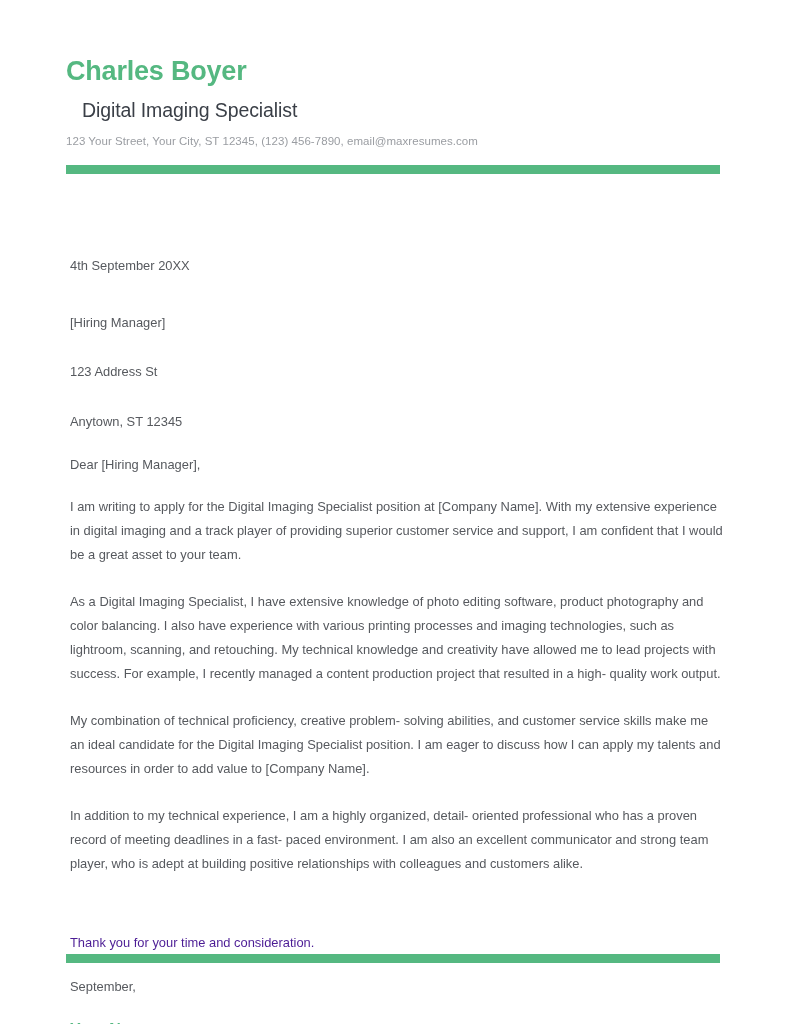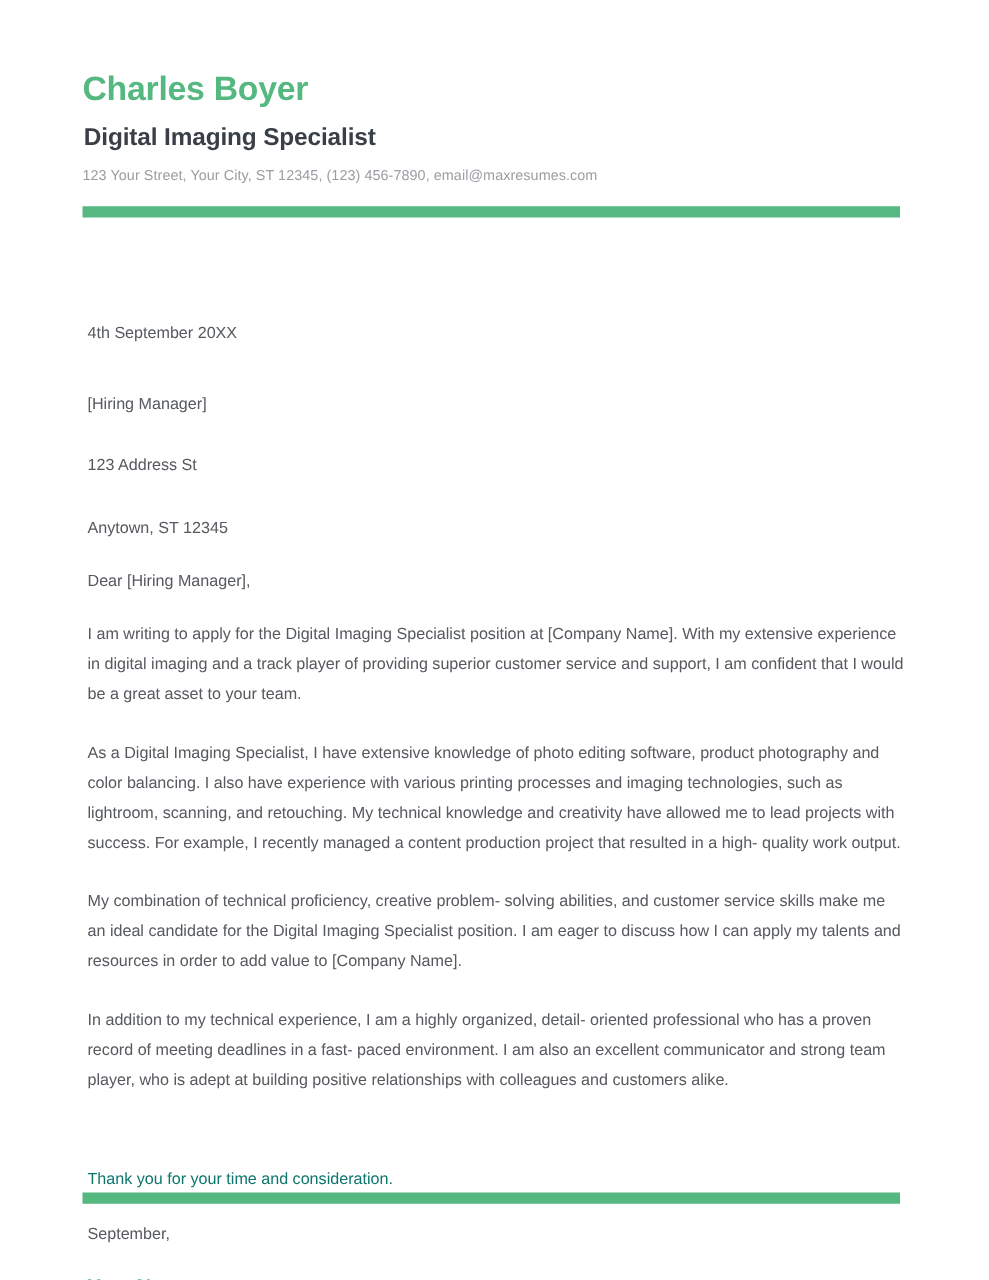--- a/index.html
+++ b/index.html
@@ -33,23 +33,23 @@
   }
   .name {
     margin: 0;
     font-size: 27px;
     font-weight: bold;
     letter-spacing: -0.2px;
     color: #55b881;
     line-height: 1.15;
   }
   .job-title {
-    margin: 12px 0 0 1px;
+    margin: 12px 0 0 16px;
     font-size: 19.5px;
-    font-weight: bold;
+    font-weight: normal;
     letter-spacing: -0.1px;
     color: #3a3f47;
     line-height: 1.2;
   }
   .contact-line {
     margin: 12px 0 0 0;
     font-size: 11.5px;
     color: #9a9da2;
     line-height: 1.3;
     letter-spacing: 0.05px;
@@ -101,21 +101,21 @@
     margin: 23px 0 0 0;
     font-size: 12.9px;
     color: #56595e;
     line-height: 24px;
     text-align: left;
   }
 
   .thanks {
     margin: 55px 0 16px 0;
     font-size: 12.9px;
-    color: #0f766e;
+    color: #4c1d95;
     line-height: 24px;
   }
 
   .sincerely {
     margin: 20px 0 0 0;
     font-size: 12.9px;
     color: #56595e;
     line-height: 24px;
   }
 

